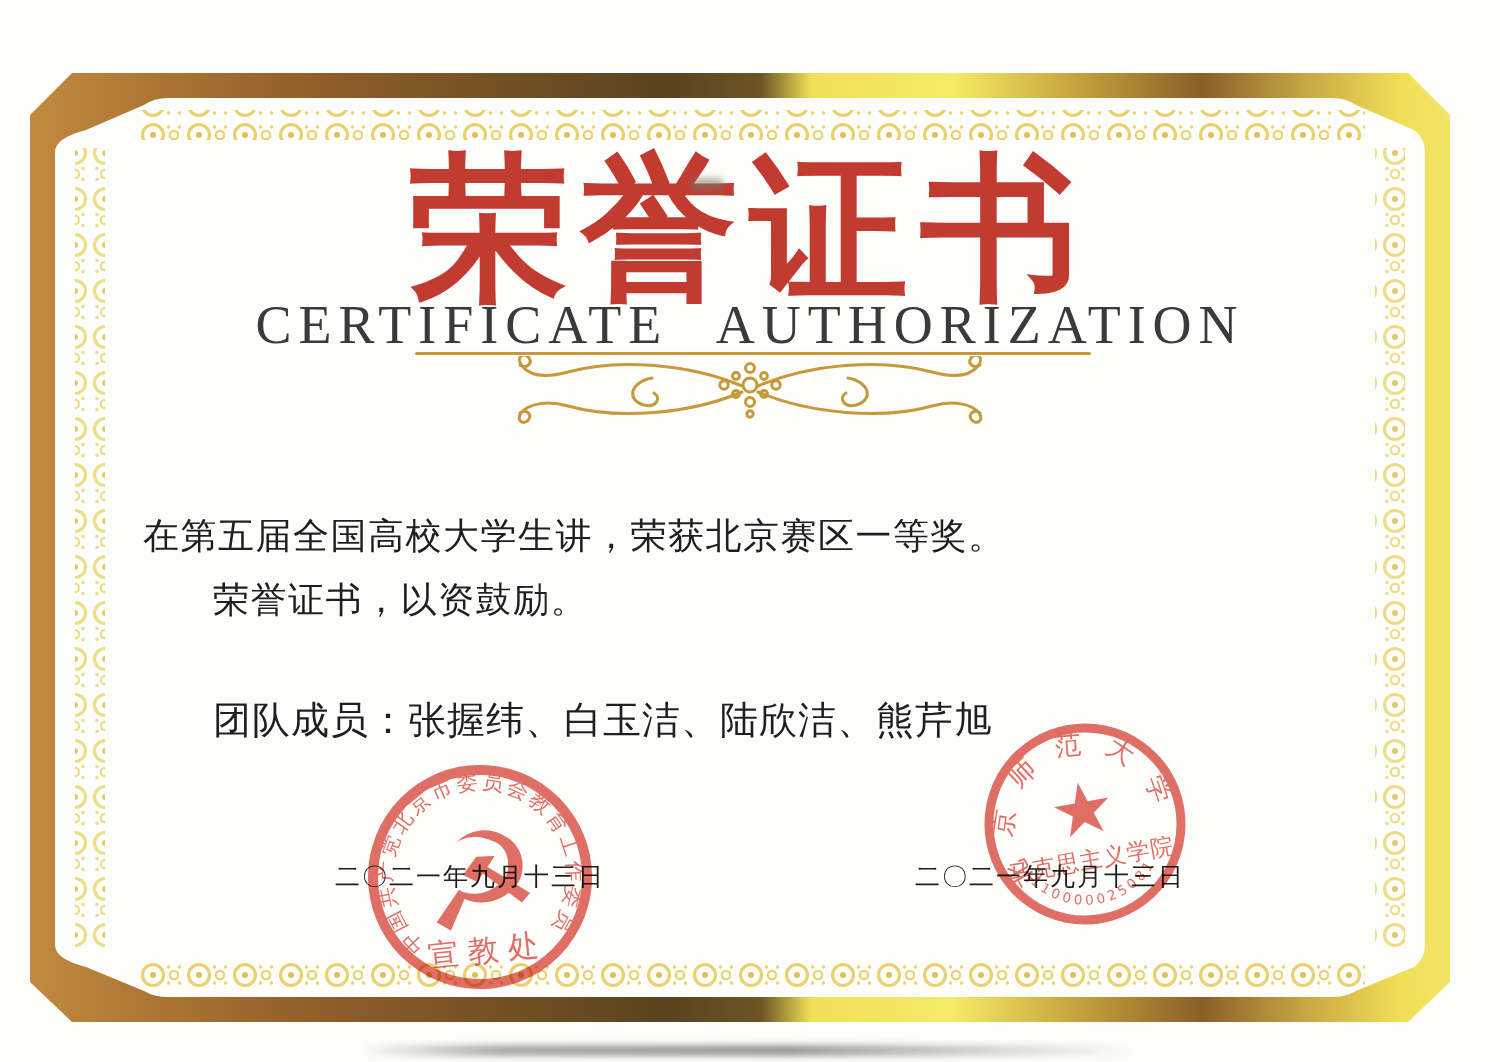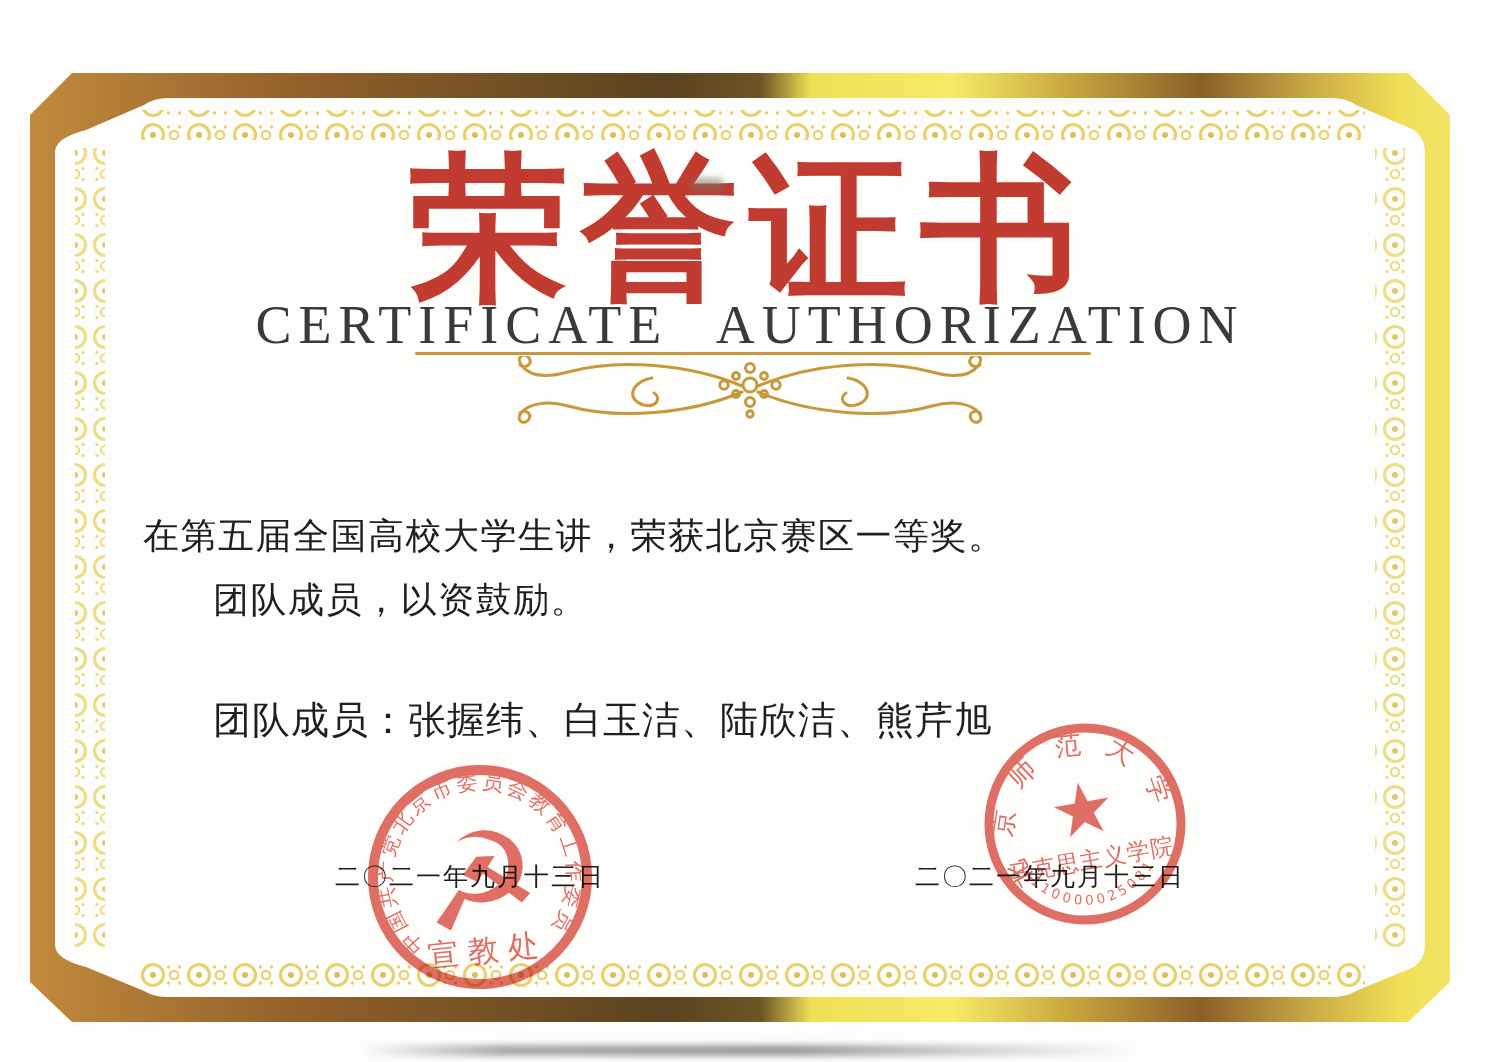--- a/index.html
+++ b/index.html
@@ -130,21 +130,21 @@
         <circle cx="-14" cy="38" r="3.4"></circle>
         <circle cx="14" cy="38" r="3.4"></circle>
         <circle cx="-26" cy="29" r="4.2"></circle>
         <circle cx="26" cy="29" r="4.2"></circle>
         <circle cx="0" cy="58" r="3.2"></circle>
       </g>
     </g>
   </svg>
 
   <div class="abs body-line" style="left:143px;top:514px">在第五届全国高校大学生讲，荣获北京赛区一等奖。</div>
-  <div class="abs body-line" style="left:213px;top:578px">团队成员，以资鼓励。</div>
+  <div class="abs body-line" style="left:213px;top:578px">荣誉证书，以资鼓励。</div>
 
   <div class="abs team-line" style="left:213px;top:697px">团队成员：张握纬、白玉洁、陆欣洁、熊芹旭</div>
 
   <div class="abs sig-date" style="left:230px;top:858px;width:480px">二〇二一年九月十三日</div>
 
   <div class="abs sig-date" style="left:820px;top:858px;width:460px">二〇二一年九月十三日</div>
 
   <svg class="abs stamp" style="left:358px;top:752px" width="245" height="250" viewBox="-122 -125 245 250">
     <g transform="rotate(-6)" fill="#dc544a">
       <circle r="107" fill="none" stroke="#dc544a" stroke-width="10"></circle>

